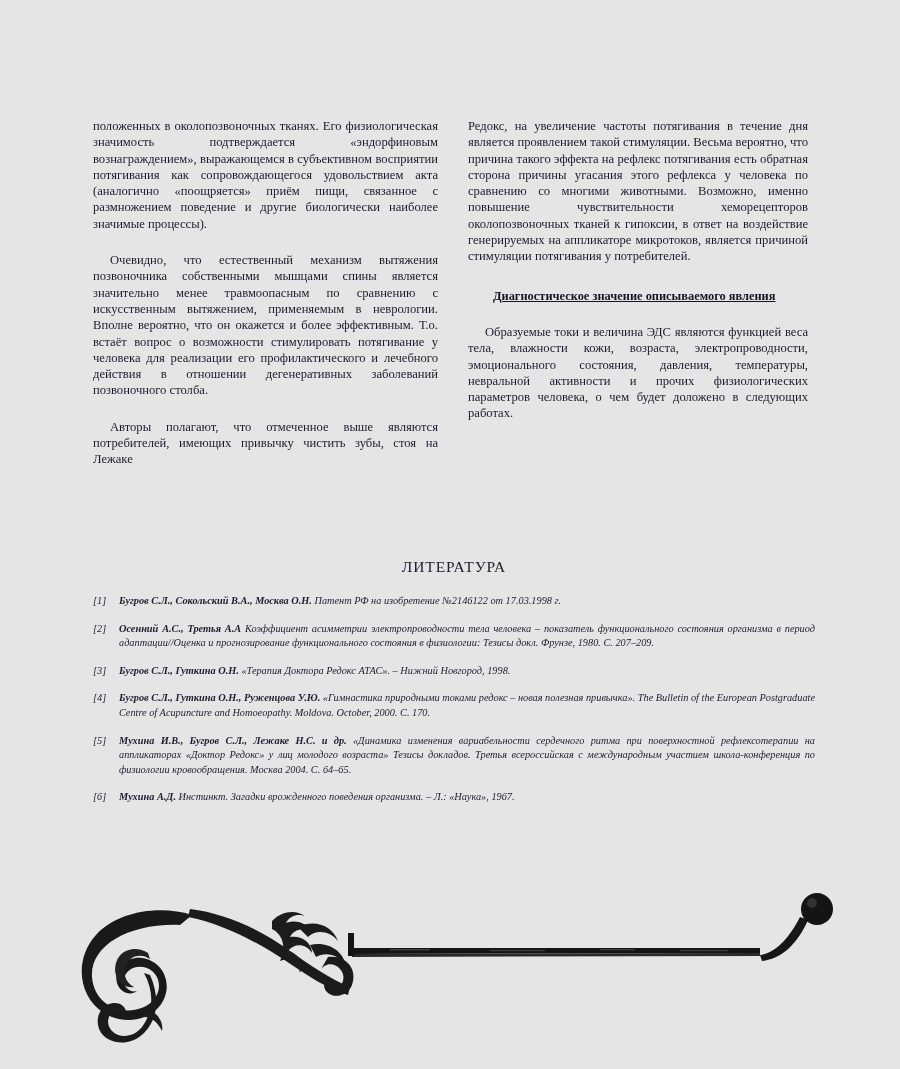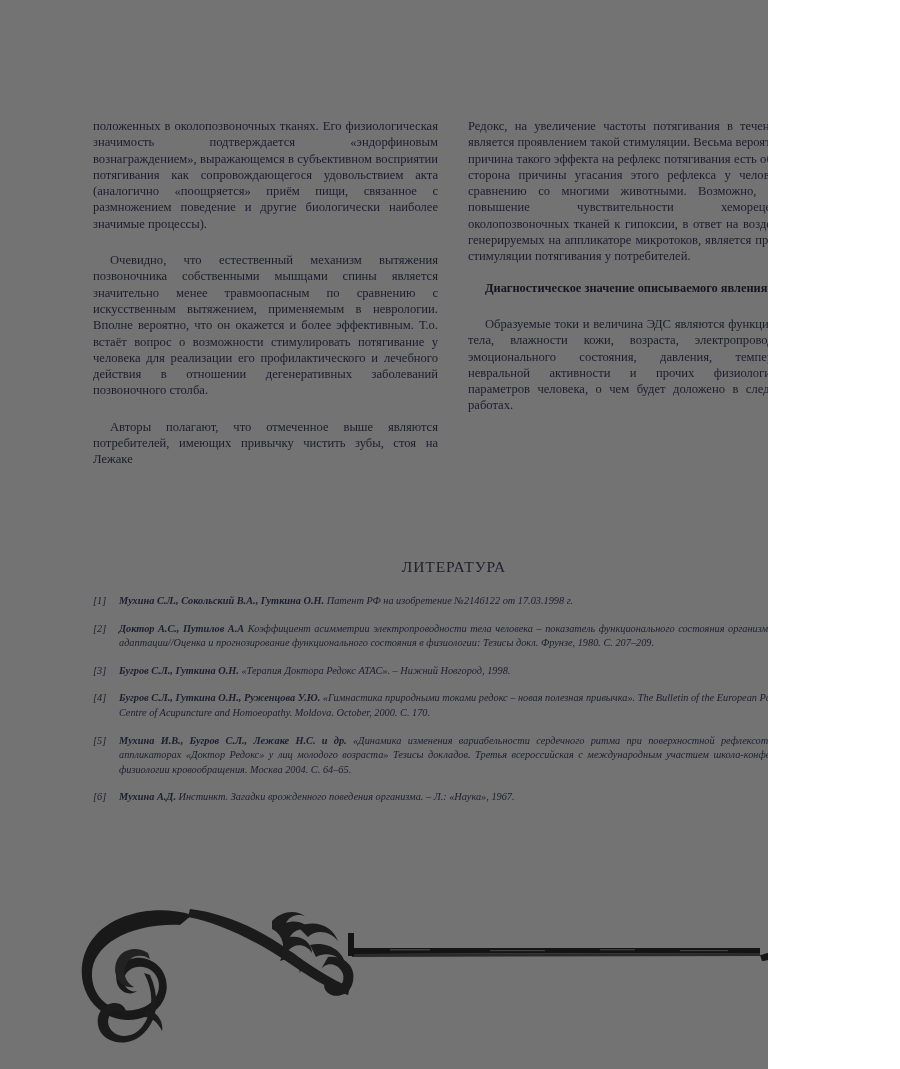--- a/index.html
+++ b/index.html
@@ -2,23 +2,23 @@
 <html><head>
 <meta charset="utf-8">
 <style>
   html, body {
     margin: 0;
     padding: 0;
     background: #ffffff;
   }
   .page {
     position: relative;
-    width: 768px;
+    width: 900px;
     height: 1069px;
-    background: #737373;
+    background: #e5e5e5;
     overflow: hidden;
     font-family: "Liberation Serif", "DejaVu Serif", serif;
     color: #1a1a28;
   }
 
   
   .columns {
     position: absolute;
     left: 93px;
     top: 118px;
@@ -36,27 +36,28 @@
     font-size: 12.6px;
     line-height: 16.3px;
     text-align: justify;
     text-justify: inter-word;
     color: #1c1c2e;
     hyphens: manual;
   }
   .para.indent { text-indent: 17px; margin-top: 20px; }
 
   .subhead {
-    margin: 0;
+    margin: 8px;
     padding-top: 15px;
     font-size: 12.4px;
     line-height: 16.3px;
     font-weight: bold;
     text-indent: 17px;
     color: #141422;
+    text-decoration: underline;
   }
 
   
   .refs-section {
     position: absolute;
     left: 93px;
     top: 558px;
     width: 722px;
   }
   .refs-title {
@@ -124,25 +125,25 @@
       <p class="para indent">Образуемые токи и величина ЭДС являются функцией веса тела, влажности кожи, возраста, электропроводности, эмоционального состояния, давления, температуры, невральной активности и прочих физиологических параметров человека, о чем будет доложено в следующих работах.</p>
     </div>
 
   </div>
 
   <div class="refs-section">
     <h2 class="refs-title">ЛИТЕРАТУРА</h2>
     <div id="references-list">
         <div class="ref">
           <span class="ref-num">[1]</span>
-          <span class="ref-body"><b>Мухина С.Л., Сокольский В.А., Гуткина О.Н.</b><span> Патент РФ на изобретение №2146122 от 17.03.1998 г.</span></span>
+          <span class="ref-body"><b>Бугров С.Л., Сокольский В.А., Москва О.Н.</b><span> Патент РФ на изобретение №2146122 от 17.03.1998 г.</span></span>
         </div>
         <div class="ref">
           <span class="ref-num">[2]</span>
-          <span class="ref-body"><b>Доктор А.С., Путилов А.А</b><span> Коэффициент асимметрии электропроводности тела человека – показатель функционального состояния организма в период адаптации//Оценка и прогнозирование функционального состояния в физиологии: Тезисы докл. Фрунзе, 1980. С. 207–209.</span></span>
+          <span class="ref-body"><b>Осенний А.С., Третья А.А</b><span> Коэффициент асимметрии электропроводности тела человека – показатель функционального состояния организма в период адаптации//Оценка и прогнозирование функционального состояния в физиологии: Тезисы докл. Фрунзе, 1980. С. 207–209.</span></span>
         </div>
         <div class="ref">
           <span class="ref-num">[3]</span>
           <span class="ref-body"><b>Бугров С.Л., Гуткина О.Н.</b><span> «Терапия Доктора Редокс АТАС». – Нижний Новгород, 1998.</span></span>
         </div>
         <div class="ref">
           <span class="ref-num">[4]</span>
           <span class="ref-body"><b>Бугров С.Л., Гуткина О.Н., Руженцова У.Ю.</b><span> «Гимнастика природными токами редокс – новая полезная привычка». The Bulletin of the European Postgraduate Centre of Acupuncture and Homoeopathy. Moldova. October, 2000. С. 170.</span></span>
         </div>
         <div class="ref">

